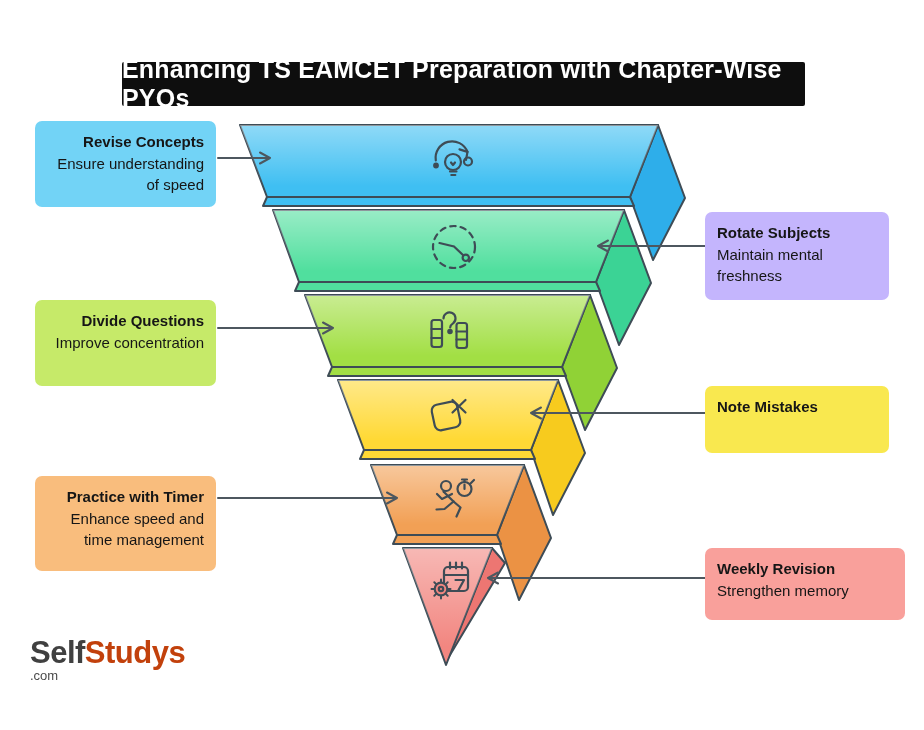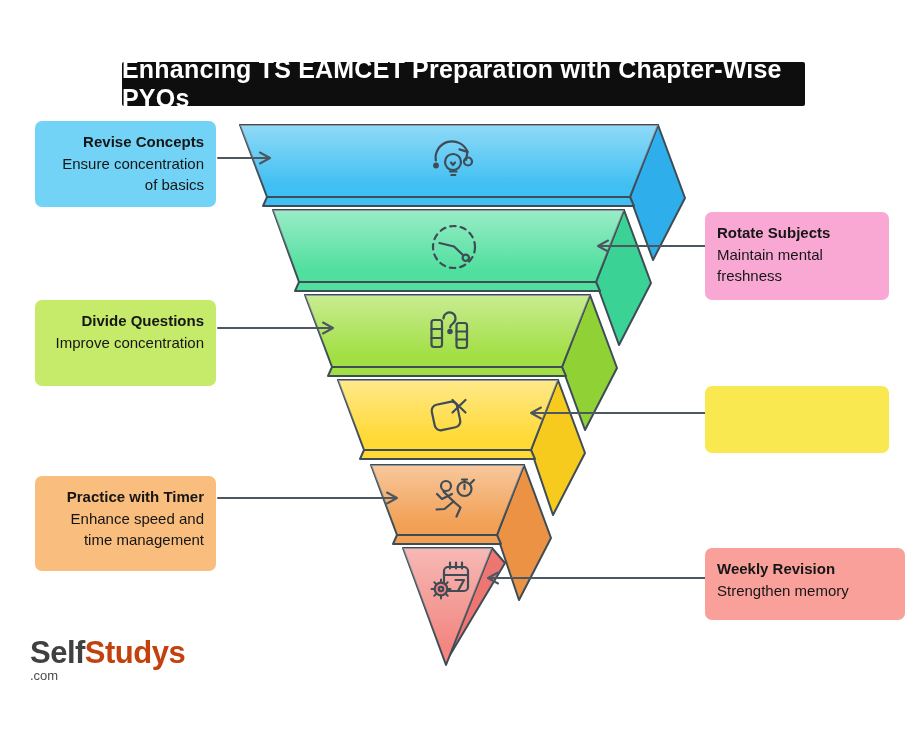--- a/index.html
+++ b/index.html
@@ -142,39 +142,40 @@
     <path class="arrow" d="M705 246 H598 M598 246 l10 -5.5 M598 246 l10 5.5"></path>
     <path class="arrow" d="M218 328 H333 M333 328 l-10 -5.5 M333 328 l-10 5.5"></path>
     <path class="arrow" d="M705 413 H531 M531 413 l10 -5.5 M531 413 l10 5.5"></path>
     <path class="arrow" d="M218 498 H397 M397 498 l-10 -5.5 M397 498 l-10 5.5"></path>
     <path class="arrow" d="M705 578 H488 M488 578 l10 -5.5 M488 578 l10 5.5"></path>
   </g>
 </svg>
 
 <div id="box-revise" class="callout left" style="background-color: rgb(114, 211, 246);">
   <div class="label">Revise Concepts</div>
-  <div class="desc">Ensure concentration of basics</div>
+  <div class="desc">Ensure understanding of speed</div>
 </div>
 
 <div id="box-divide" class="callout left" style="background-color: rgb(198, 234, 105);">
   <div class="label">Divide Questions</div>
   <div class="desc">Improve concentration</div>
 </div>
 
 <div id="box-practice" class="callout left" style="background-color: rgb(249, 189, 125);">
   <div class="label">Practice with Timer</div>
   <div class="desc">Enhance speed and time management</div>
 </div>
 
-<div id="box-rotate" class="callout right" style="background-color: #f9a8d4;">
+<div id="box-rotate" class="callout right" style="background-color: #c4b5fd;">
   <div class="label">Rotate Subjects</div>
   <div class="desc">Maintain mental freshness</div>
 </div>
 
 <div id="box-note" class="callout right" style="background-color: rgb(249, 232, 79);">
+  <div class="label">Note Mistakes</div>
 </div>
 
 <div id="box-weekly" class="callout right" style="background-color: rgb(249, 160, 155);">
   <div class="label">Weekly Revision</div>
   <div class="desc">Strengthen memory</div>
 </div>
 
 <div class="logo">
   <span class="main">
     <span style="color: #404040;">Self</span><span style="color: #c2410c;">Studys</span>

